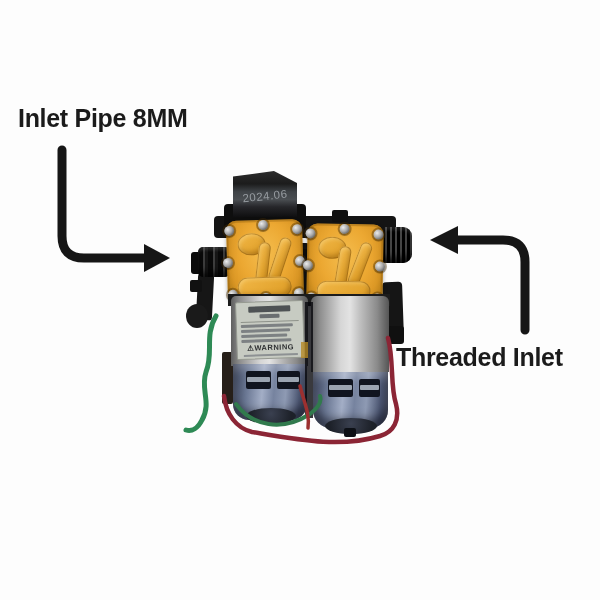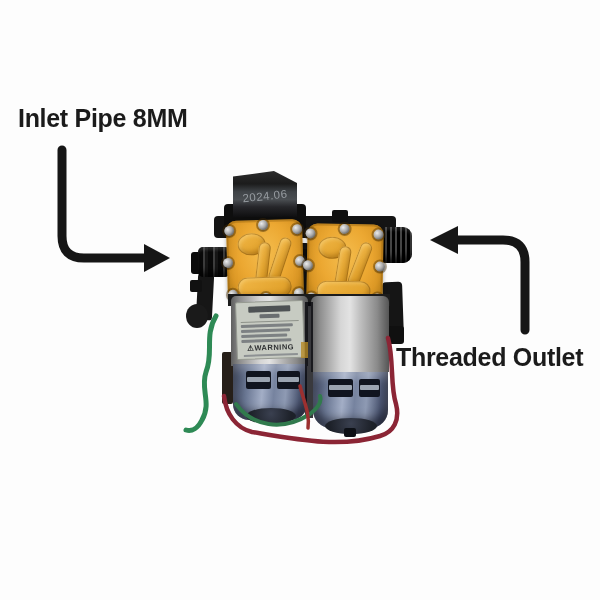--- a/index.html
+++ b/index.html
@@ -207,15 +207,15 @@
   </div>
 
   <svg class="overlay-svg" viewBox="0 0 600 600">
     <path d="M62,150 L62,236 Q62,258 84,258 L144,258" fill="none" stroke="#161616" stroke-width="9" stroke-linecap="round"></path>
     <polygon points="144,244 144,272 170,258" fill="#161616"></polygon>
     <path d="M525,330 L525,262 Q525,240 503,240 L458,240" fill="none" stroke="#161616" stroke-width="9" stroke-linecap="round"></path>
     <polygon points="458,226 458,254 430,240" fill="#161616"></polygon>
   </svg>
 
   <div class="callout inlet-label">Inlet Pipe 8MM</div>
-  <div class="callout outlet-label">Threaded Outlet</div>
+  <div class="callout outlet-label">Threaded Inlet</div>
 
 </div>
 
 </body></html>

